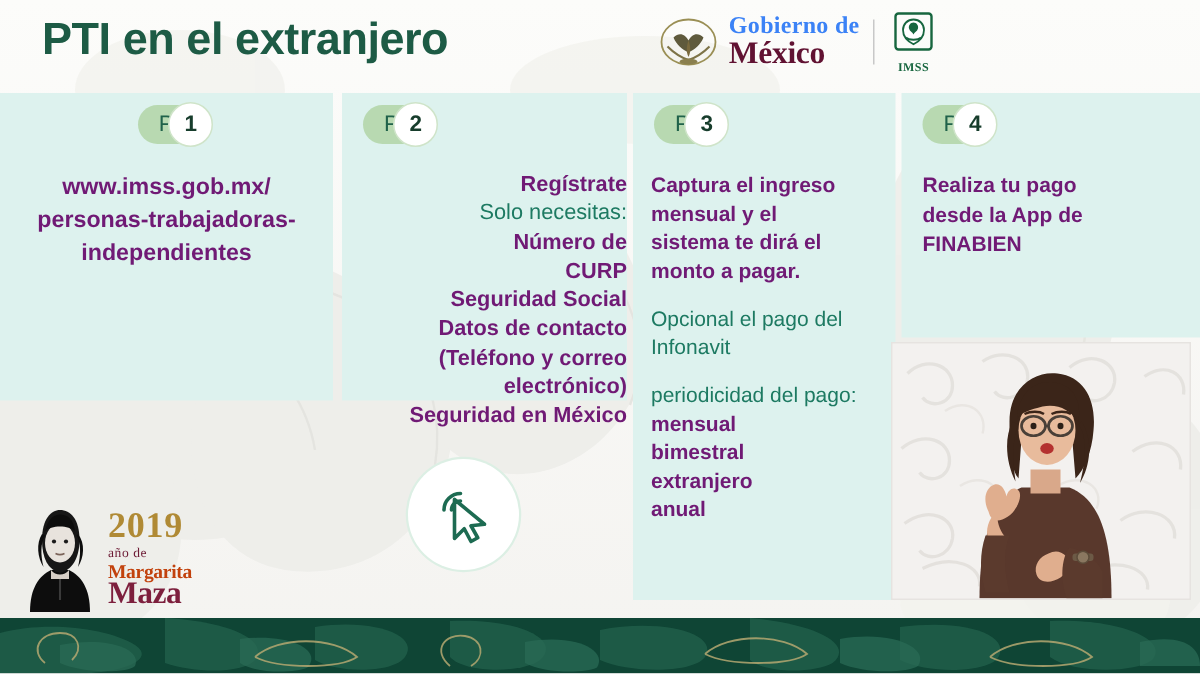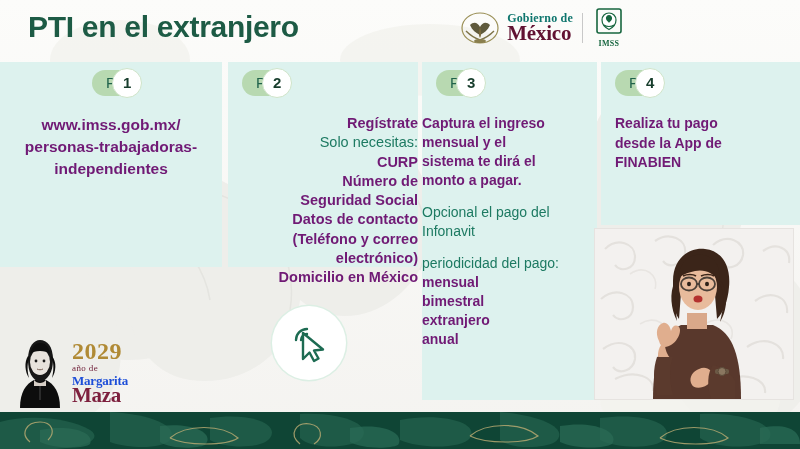--- a/index.html
+++ b/index.html
@@ -23,21 +23,21 @@
     position:absolute; left:28px; top:10px;
     font-size:30px; font-weight:bold; color:#1d5b45;
     letter-spacing:-0.3px;
   }
   .gob-logo {
     position:absolute; right:10px; top:8px;
     display:flex; align-items:center; height:40px;
   }
   .gob-seal { width:40px; height:34px; margin-right:7px; }
   .gob-text { line-height:1; text-align:left; }
-  .gob-text .l1 { font-family:"Liberation Serif", serif; font-size:12px; color:#0f766e; font-weight:bold; letter-spacing:.2px; }
+  .gob-text .l1 { font-family:"Liberation Serif", serif; font-size:16px; color:#3b82f6; font-weight:bold; letter-spacing:.2px; }
   .gob-text .l2 { font-family:"Liberation Serif", serif; font-size:21px; color:#611232; font-weight:bold; letter-spacing:-.2px; margin-top:-1px; }
   .logo-sep { width:1px; height:30px; background:#c8c8c8; margin:0 9px; }
   .imss-logo { width:34px; text-align:center; }
   .imss-mark { width:26px; height:26px; margin:0 auto; }
   .imss-word { font-family:"Liberation Serif", serif; font-size:8px; font-weight:bold; color:#17663f; letter-spacing:.3px; margin-top:1px; }
 
   
   .col-tint { position:absolute; z-index:1; background:#ddf2ee; }
   #tint1 { left:0;   top:62px; width:222px; height:205px; }
   #tint2 { left:228px; top:62px; width:190px; height:205px; }
@@ -68,21 +68,21 @@
   .badge-wrap { text-align:center; }
   #col1 .badge-wrap, #col2 .badge-wrap, #col3 .badge-wrap, #col4 .badge-wrap { padding-left:10px; }
   #col2 .badge-wrap, #col3 .badge-wrap, #col4 .badge-wrap { text-align:left; padding-left:14px; }
 
   .col-body { margin-top:18px; color:#166a4f; }
   #col1 .col-body {
     text-align:center; font-weight:bold; font-size:15.5px; line-height:1.42;
     padding:0 6px; color:#146a4e;
   }
   #col2 .col-body { padding-left:14px; font-size:14.5px; line-height:1.33;text-align:right; }
-  #col3 .col-body { font-size:14px; line-height:1.36; }
+  #col3 .col-body { padding-left:12px; font-size:14px; line-height:1.36; }
   #col4 .col-body { padding-left:14px; font-size:14px; line-height:1.4; }
 
   .b   { font-weight:bold; color:#701a75; }
   .r   { font-weight:normal; color:#1d7a62; }
   .gap { height:13px; }
 
   
   .cursor-badge {
     position:absolute; z-index:4;
     left:272px; top:306px; width:74px; height:74px;
@@ -102,21 +102,21 @@
 
   
   .maza {
     position:absolute; z-index:4; left:14px; top:336px;
     width:150px; height:72px; display:flex; align-items:flex-end;
   }
   .maza-portrait { width:52px; height:70px; flex:none; }
   .maza-text { margin-left:6px; line-height:1; padding-bottom:2px; }
   .maza-2026 { font-family:"Liberation Serif", serif; font-size:24px; font-weight:bold; color:#b08a35; letter-spacing:.5px; }
   .maza-ano  { font-family:"Liberation Serif", serif; font-size:9px;  color:#6d1b35; letter-spacing:.4px; margin-top:1px; }
-  .maza-nom  { font-family:"Liberation Serif", serif; font-size:13px; font-weight:bold; color:#1d4ed8; letter-spacing:-.2px; margin-top:1px; }
+  .maza-nom  { font-family:"Liberation Serif", serif; font-size:13px; font-weight:bold; color:#c2410c; letter-spacing:-.2px; margin-top:1px; }
   .maza-ape  { font-family:"Liberation Serif", serif; font-size:21px; font-weight:bold; color:#7d1f3d; letter-spacing:-.3px; margin-top:-2px; }
 
   
   .bottom-bar {
     position:absolute; z-index:6; left:0; bottom:0;
     width:800px; height:37px; overflow:hidden;
     background:#0f4535;
   }
 </style>
 </head>
@@ -205,27 +205,27 @@
   <div class="col" id="col2">
     <div class="badge-wrap">
       <span class="paso-badge">
         <span>Paso</span>
         <span class="paso-num">2</span>
       </span>
     </div>
     <div class="col-body">
       <div class="b">Regístrate</div>
       <div class="r">Solo necesitas:</div>
+      <div class="b">Número de</div>
       <div class="b">CURP</div>
-      <div class="b">Número de</div>
       <div class="b">Seguridad Social</div>
       <div class="b">Datos de contacto</div>
       <div class="b">(Teléfono y correo</div>
       <div class="b">electrónico)</div>
-      <div class="b">Domicilio en México</div>
+      <div class="b">Seguridad en México</div>
     </div>
   </div>
 
   <div class="col" id="col3">
     <div class="badge-wrap">
       <span class="paso-badge">
         <span>Paso</span>
         <span class="paso-num">3</span>
       </span>
     </div>
@@ -340,21 +340,21 @@
       <path d="M16,16 C18,8 22,5 26,5 C31,5 35,8 36,16 C32,12 20,12 16,16 Z" fill="#0d0d0d"></path>
       <path d="M14,18 C10,24 11,34 15,40 C13,32 13,24 16,19 Z" fill="#0d0d0d"></path>
       <path d="M38,18 C43,24 42,34 38,40 C40,32 40,24 37,19 Z" fill="#0d0d0d"></path>
       <circle cx="22" cy="23" r="1.4" fill="#1b1b1b"></circle>
       <circle cx="30" cy="23" r="1.4" fill="#1b1b1b"></circle>
       <path d="M23,31 C25,32 27,32 29,31" stroke="#7a6258" stroke-width="1" fill="none"></path>
       <path d="M20,42 C23,46 29,46 32,42 L32,48 L20,48 Z" fill="#d6cec6"></path>
       <path d="M26,48 L26,62" stroke="#3a3a3a" stroke-width="1.4"></path>
     </svg>
     <div class="maza-text">
-      <div class="maza-2026">2029</div>
+      <div class="maza-2026">2019</div>
       <div class="maza-ano">año de</div>
       <div class="maza-nom">Margarita</div>
       <div class="maza-ape">Maza</div>
     </div>
   </div>
 
   <div class="bottom-bar">
     <svg width="800" height="37" viewBox="0 0 800 37" preserveAspectRatio="none">
       <rect width="800" height="37" fill="#0f4535"></rect>
       <g fill="#1f5c48" opacity="0.95">

